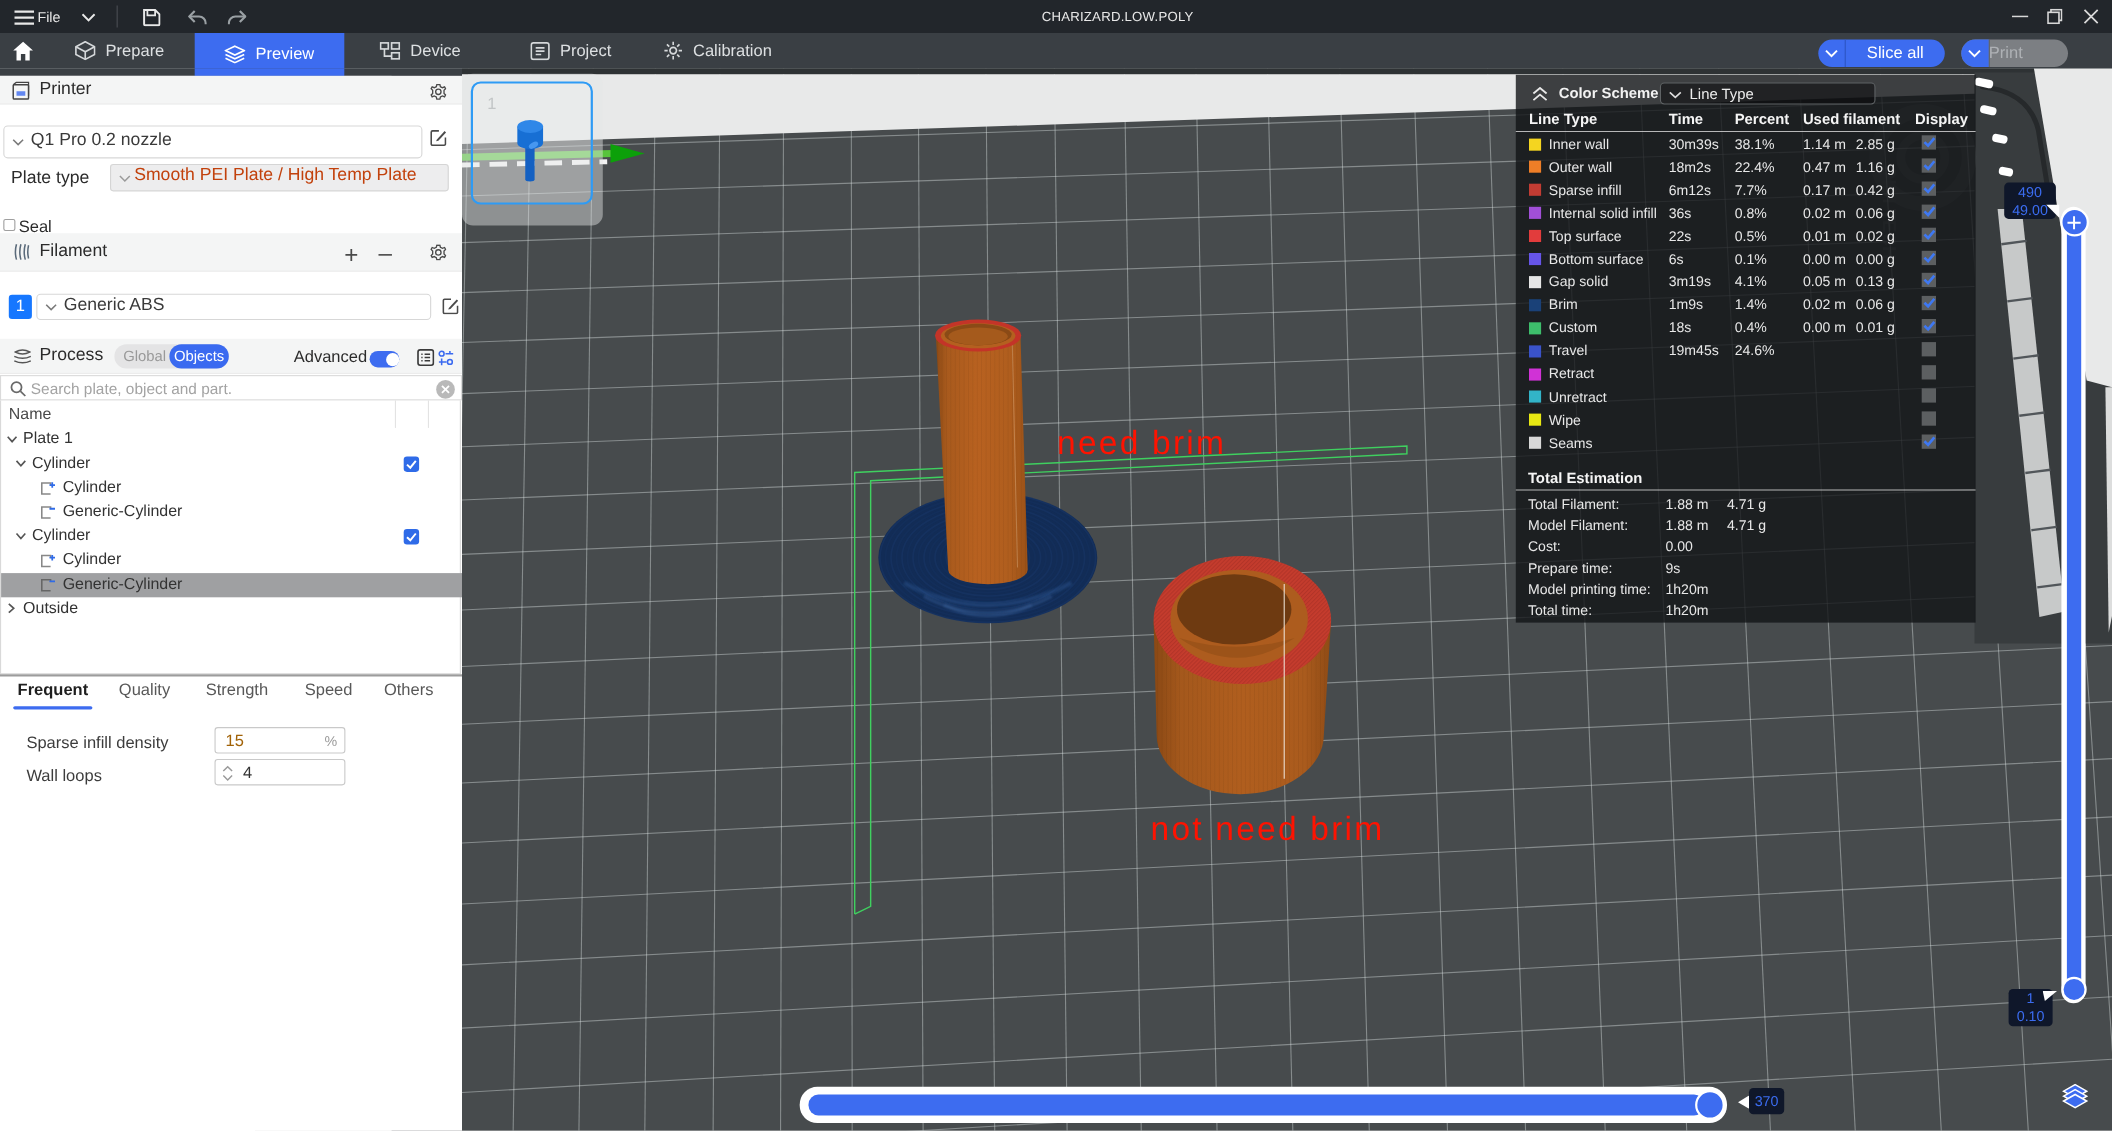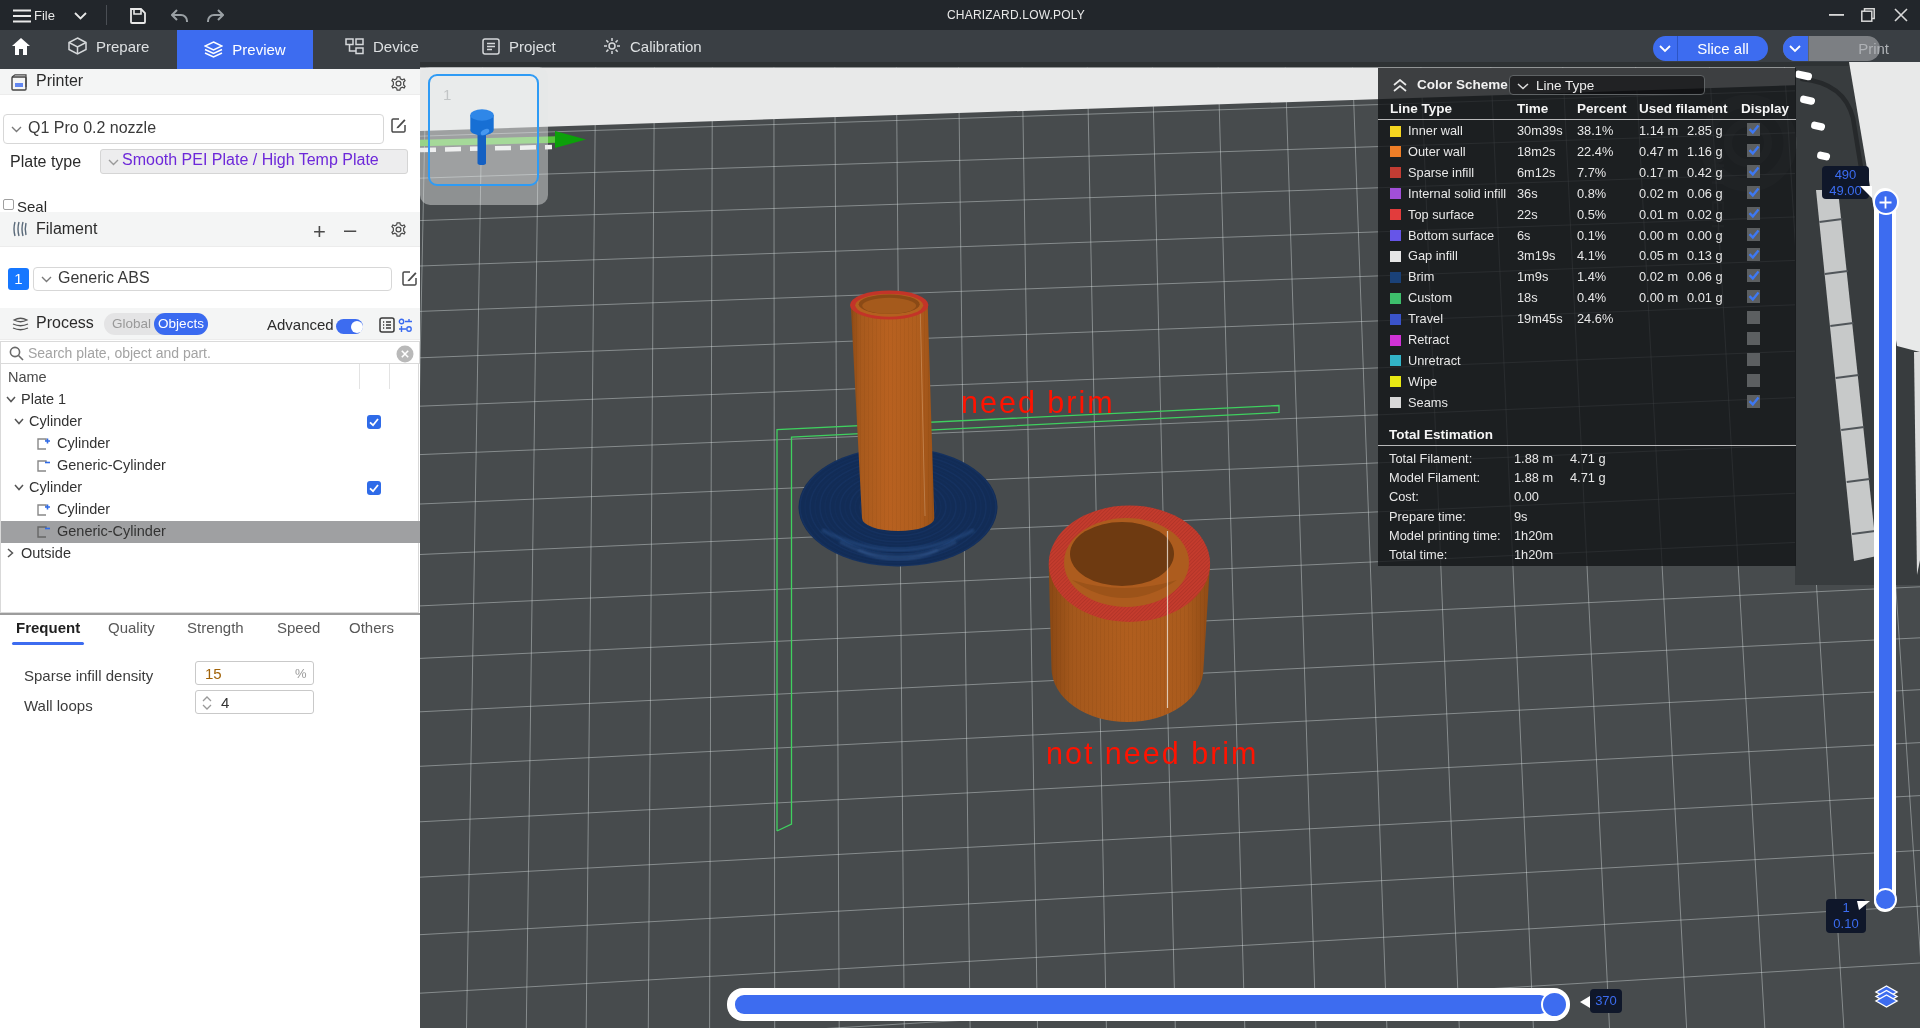--- a/index.html
+++ b/index.html
@@ -295,21 +295,21 @@
  <svg class="abs" style="left:1659px;top:15px" width="12" height="8" viewBox="0 0 12 8">
       <path d="M1 1 L6 6 L11 1" stroke="#fff" stroke-width="1.8" fill="none"></path>
     </svg>
  <div class="abs" style="left:1678px;top:10px;width:90px;text-align:center;font-size:15px;color:#fff">Slice all</div>
  <div class="abs" style="left:1783px;top:6px;width:97px;height:25px;border-radius:12.5px;background:#7c7f83"></div>
  <div class="abs" style="left:1783px;top:6px;width:25px;height:25px;border-radius:12.5px 0 0 12.5px;background:#3d6cf0"></div>
  <div class="abs" style="left:1808px;top:6px;width:1px;height:25px;background:#60646a"></div>
  <svg class="abs" style="left:1789px;top:15px" width="12" height="8" viewBox="0 0 12 8">
       <path d="M1 1 L6 6 L11 1" stroke="#fff" stroke-width="1.8" fill="none"></path>
     </svg>
- <div class="abs" style="left:1808px;top:10px;width:81px;text-align:right;font-size:15px;color:#aeb1b5">Print</div>
+ <div class="abs" style="left:1808px;top:10px;width:81px;text-align:left;font-size:15px;color:#aeb1b5">Print</div>
 </div>
 <div id="tabext"></div>
 <div class="abs" style="left:177px;top:62px;width:136px;height:7px;background:#3d6cf0"></div>
 
 <div id="lp">
  <div class="sect" style="top:0;height:26px">
       <span class="lbl" style="top:3px">Printer</span>
     </div>
  <svg class="abs ic" style="left:11px;top:5px" width="16" height="17" viewBox="0 0 16 17">
       <rect x="1" y="3" width="14" height="13" rx="1" fill="none" stroke="#444" stroke-width="1.4"></rect>
@@ -328,21 +328,21 @@
     </div>
  <svg class="abs ic" style="left:391px;top:48px" width="15" height="16" viewBox="0 0 15 16">
       <path d="M14 8 V14 A1.2 1.2 0 0 1 12.8 15 H2.2 A1.2 1.2 0 0 1 1 13.8 V3.2 A1.2 1.2 0 0 1 2.2 2 H8" fill="none" stroke="#4a4a4a" stroke-width="1.5"></path>
       <path d="M6 10 L13.2 2.2 L14.5 3.5 L7.5 11 L5.5 11.3 Z" fill="#4a4a4a"></path>
     </svg>
  <div class="abs" style="left:10px;top:84px;font-size:16px;color:#2b2b2b">Plate type</div>
  <div class="abs" style="left:100px;top:80px;width:308px;height:25px;background:#ededee;border:1px solid #d5d5d5;border-radius:3px">
    <svg class="abs" style="left:7px;top:9px" width="11" height="7" viewBox="0 0 11 7">
         <path d="M1 1 L5.5 5.5 L10 1" stroke="#9a9a9a" stroke-width="1.4" fill="none"></path>
       </svg>
-   <span class="abs" style="left:21px;top:1px;font-size:16px;color:#6d28d9;white-space:nowrap">Smooth PEI Plate / High Temp Plate</span>
+   <span class="abs" style="left:21px;top:1px;font-size:16px;color:#c2410c;white-space:nowrap">Smooth PEI Plate / High Temp Plate</span>
     </div>
  <div id="seal"></div>
  <div class="abs" style="left:17px;top:129px;font-size:15px;color:#2b2b2b">Seal</div>
 
  <div class="sect" style="top:143px;height:35px">
       <span class="lbl" style="top:8px">Filament</span>
     </div>
  <svg class="abs ic" style="left:12px;top:152px" width="15" height="16" viewBox="0 0 15 16">
       <path d="M3 1 Q1 8 3 15 M7 1 Q5 8 7 15 M11 1 Q9 8 11 15 M14 2 Q12.5 8 14 14" fill="none" stroke="#5a6a7a" stroke-width="1.4"></path>
     </svg>
@@ -580,21 +580,21 @@
       <span class="c3">0.00 m</span>
       <span class="c4">0.00 g</span>
       <b class="cb on">
         <svg viewBox="0 0 14 14" width="14" height="14">
           <path d="M2.5 7.2 L5.8 10.4 L11.5 3.6" stroke="#3e78f2" stroke-width="2.4" fill="none"></path>
         </svg>
       </b>
     </div>
 <div class="cr" style="top:178.4px">
       <i class="sw" style="background:#e6e6e6"></i>
-      <span class="c0">Gap infill</span>
+      <span class="c0">Gap solid</span>
       <span class="c1">3m19s</span>
       <span class="c2">4.1%</span>
       <span class="c3">0.05 m</span>
       <span class="c4">0.13 g</span>
       <b class="cb on">
         <svg viewBox="0 0 14 14" width="14" height="14">
           <path d="M2.5 7.2 L5.8 10.4 L11.5 3.6" stroke="#3e78f2" stroke-width="2.4" fill="none"></path>
         </svg>
       </b>
     </div>

